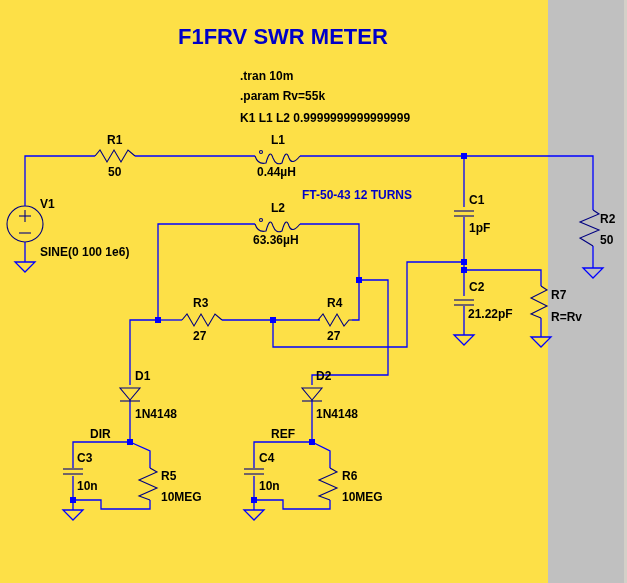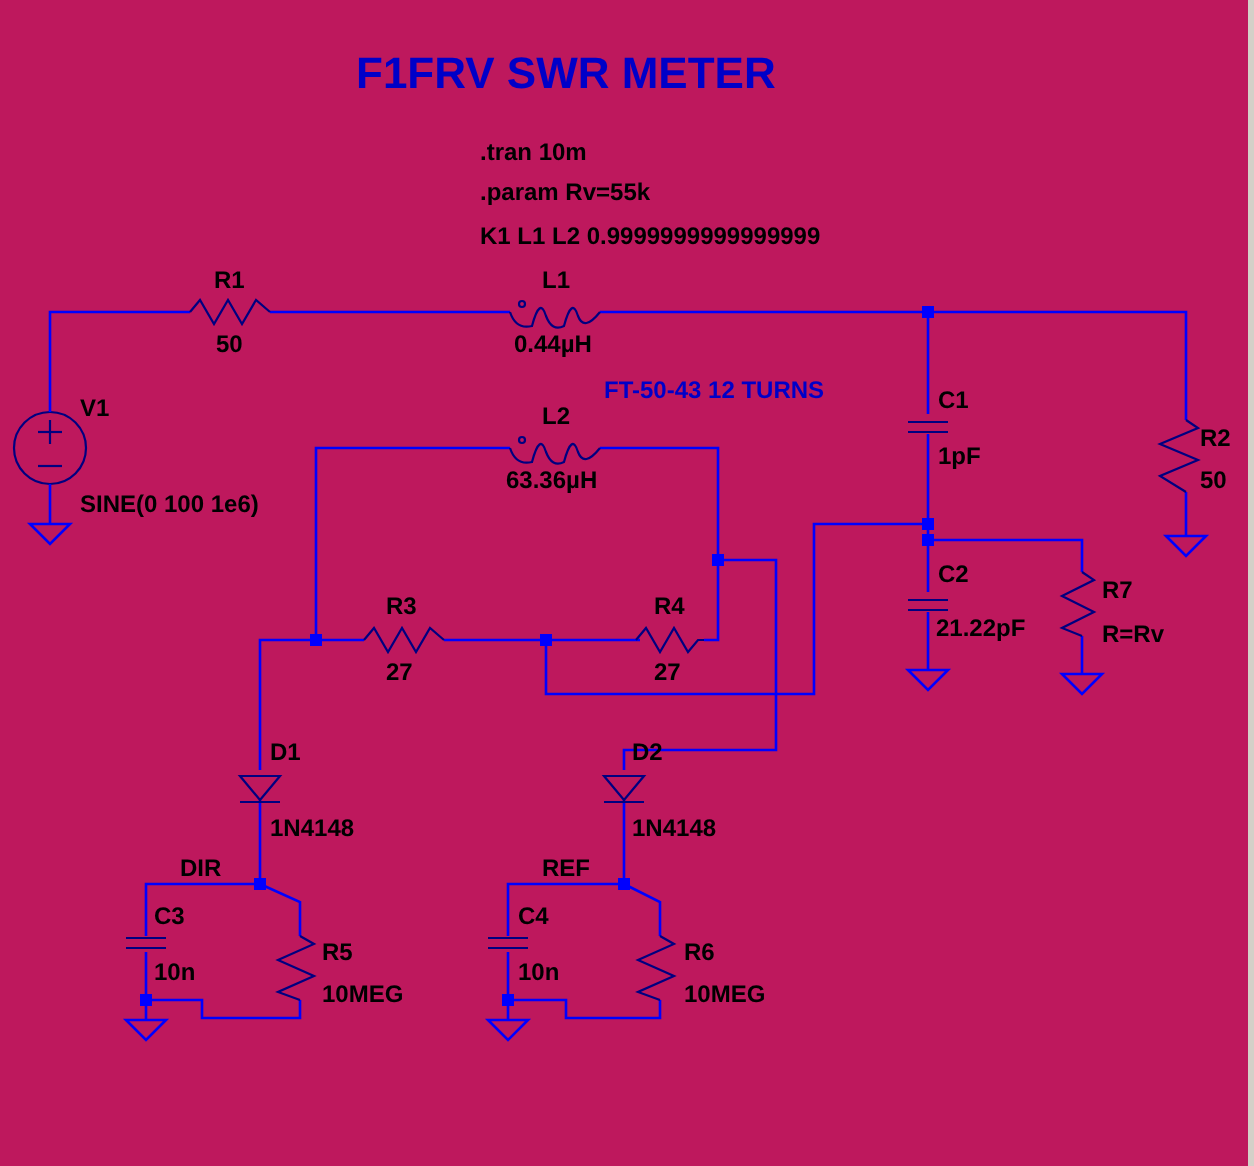--- a/index.html
+++ b/index.html
@@ -1,17 +1,17 @@
 <!DOCTYPE html>
 <html><head>
 <meta charset="utf-8">
 <style>
   html, body { margin: 0; padding: 0; }
   body { width: 627px; height: 583px; background: #c0c0c0; overflow: hidden; position: relative; }
-  #sheet { position: absolute; left: 0; top: 0; width: 624px; height: 583px; background: #be185d; }
+  #sheet { position: absolute; left: 0; top: 0; width: 548px; height: 583px; background: #fde047; }
   #edge { position: absolute; left: 624px; top: 0; width: 3px; height: 583px; background: #d4d0c8; }
   svg { position: absolute; left: 0; top: 0; }
   .w { stroke: #0000ff; stroke-width: 1.3; fill: none; }
   .sym { stroke: #000080; stroke-width: 1.1; fill: none; }
   .dot { fill: #0000ff; }
   .lbl { font-family: "Liberation Sans", sans-serif; font-weight: bold; font-size: 12px; fill: #000000; }
   .title { font-family: "Liberation Sans", sans-serif; font-weight: bold; font-size: 22px; fill: #0000c8; }
   .note { font-family: "Liberation Sans", sans-serif; font-weight: bold; font-size: 12px; fill: #0000c8; }
 </style>
 </head>

